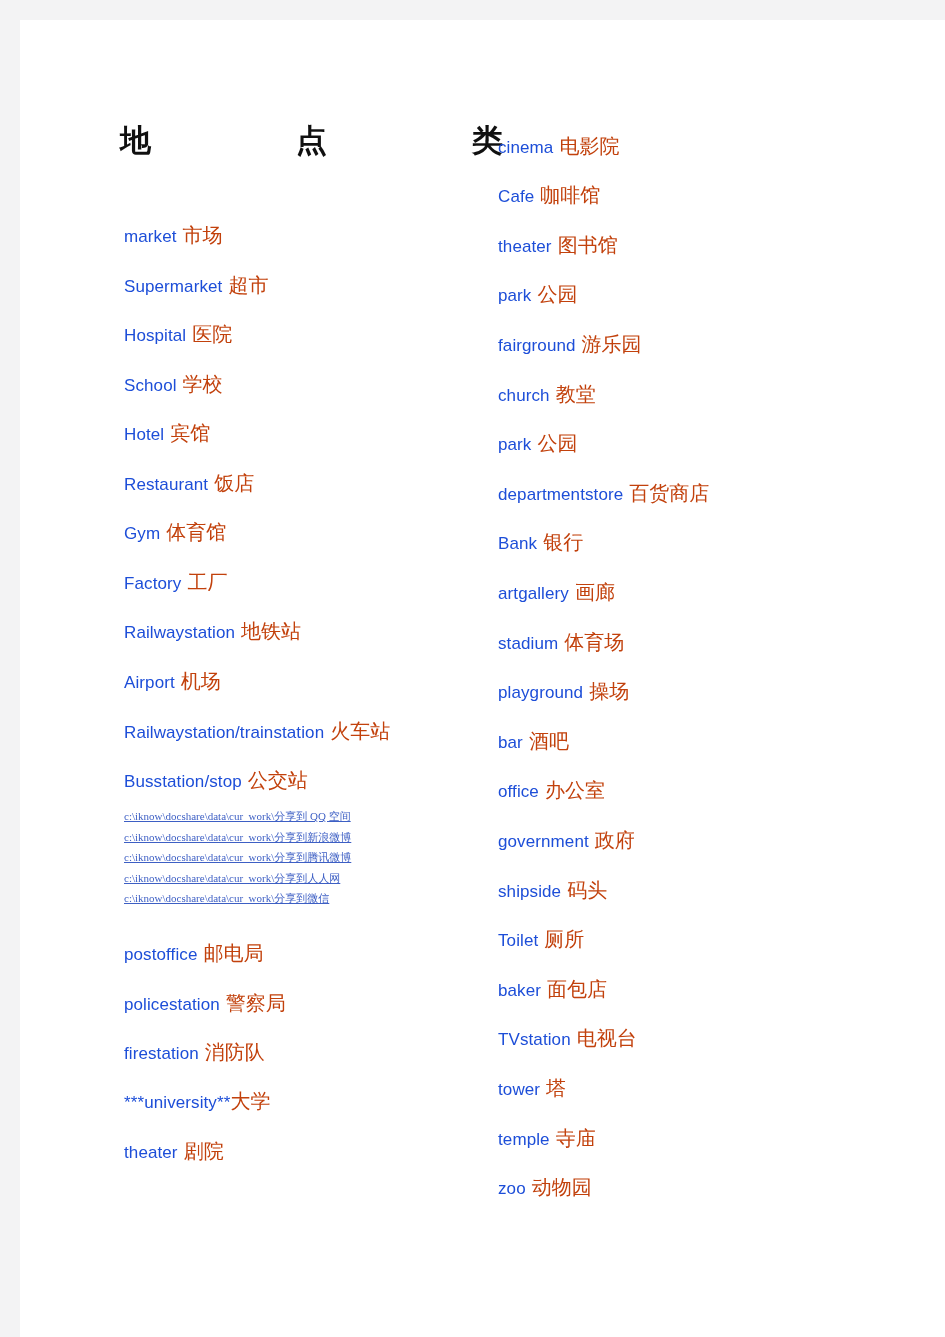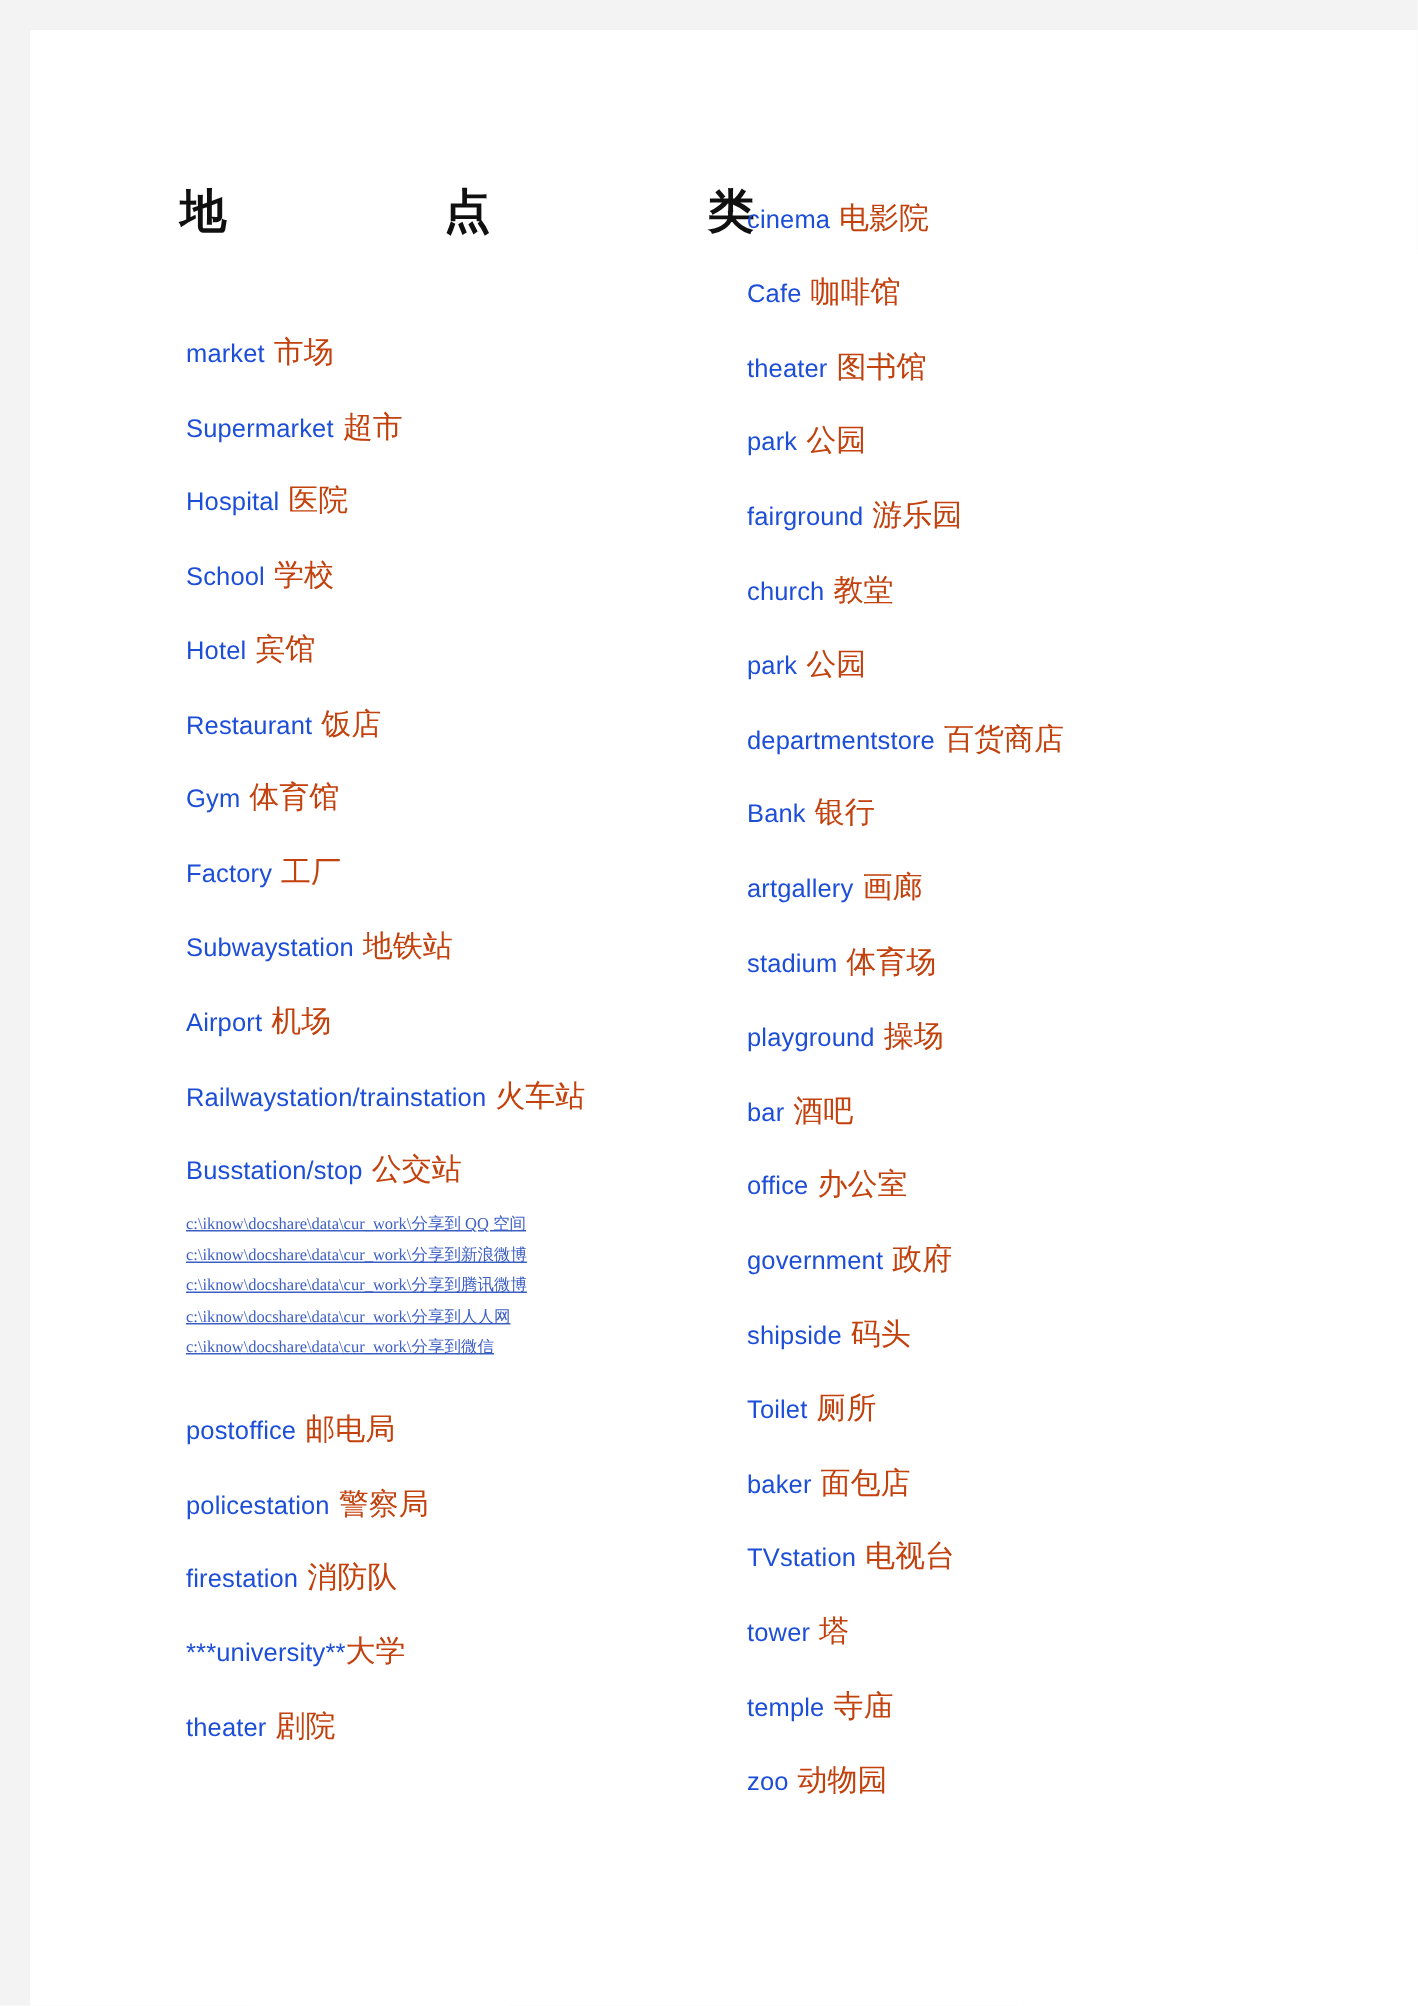--- a/index.html
+++ b/index.html
@@ -118,21 +118,21 @@
 
     <div class="col col-left" id="col-left">
         <div class="entry" style="top: 205px;"><span class="en">market</span><span class="zh">市场</span></div>
         <div class="entry" style="top: 255px;"><span class="en">Supermarket</span><span class="zh">超市</span></div>
         <div class="entry" style="top: 304px;"><span class="en">Hospital</span><span class="zh">医院</span></div>
         <div class="entry" style="top: 354px; text-align: center;"><span class="en">School</span><span class="zh">学校</span></div>
         <div class="entry" style="top: 403px;"><span class="en">Hotel</span><span class="zh">宾馆</span></div>
         <div class="entry" style="top: 453px;"><span class="en">Restaurant</span><span class="zh">饭店</span></div>
         <div class="entry" style="top: 502px;"><span class="en">Gym</span><span class="zh">体育馆</span></div>
         <div class="entry" style="top: 552px;"><span class="en">Factory</span><span class="zh">工厂</span></div>
-        <div class="entry" style="top: 601px;"><span class="en">Subwaystation</span><span class="zh">地铁站</span></div>
+        <div class="entry" style="top: 601px;"><span class="en">Railwaystation</span><span class="zh">地铁站</span></div>
         <div class="entry" style="top: 651px;"><span class="en">Airport</span><span class="zh">机场</span></div>
         <div class="entry" style="top: 701px;"><span class="en">Railwaystation/trainstation</span><span class="zh">火车站</span></div>
         <div class="entry" style="top: 750px;"><span class="en">Busstation/stop</span><span class="zh">公交站</span></div>
         <div class="entry" style="top: 923px;"><span class="en">postoffice</span><span class="zh">邮电局</span></div>
         <div class="entry" style="top: 973px;"><span class="en">policestation</span><span class="zh">警察局</span></div>
         <div class="entry" style="top: 1022px;"><span class="en">firestation</span><span class="zh">消防队</span></div>
         <div class="entry" style="top: 1071px;"><span class="en">***university**</span><span class="zh nospace">大学</span></div>
         <div class="entry" style="top: 1121px;"><span class="en">theater</span><span class="zh">剧院</span></div>
         <div class="link-block" style="top: 787px;">
           <div class="link-row"><a>c:\iknow\docshare\data\cur_work\分享到 QQ 空间</a></div>

